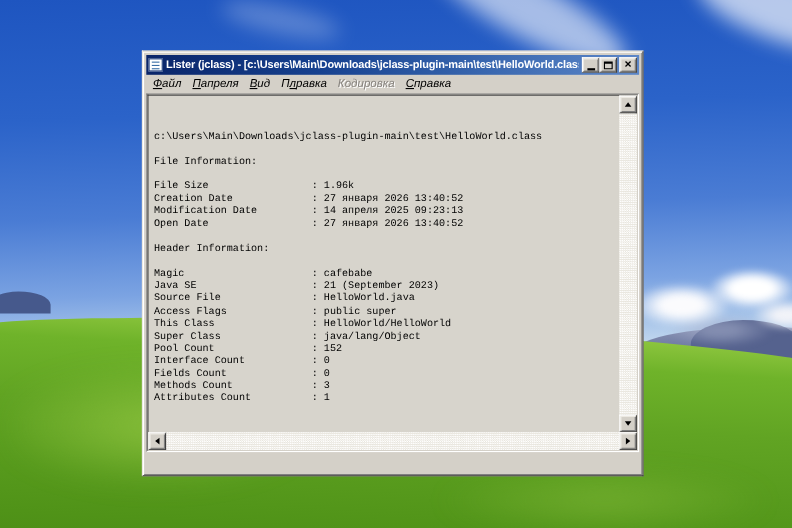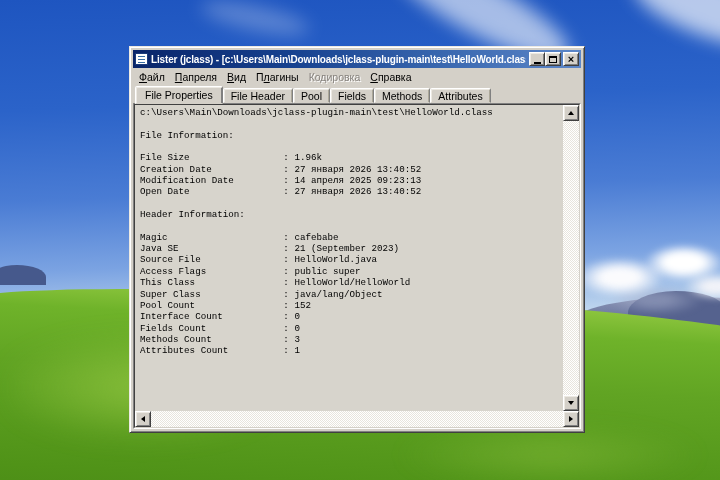--- a/index.html
+++ b/index.html
@@ -43,38 +43,38 @@
   .win-icon i:nth-child(1){top:2px;} .win-icon i:nth-child(2){top:5px;} .win-icon i:nth-child(3){top:8px;}
   .title-text { flex:1; color:#fff; font-weight:bold; font-size:10px; letter-spacing:-0.15px;
     white-space:nowrap; overflow:hidden; }
   .controls { display:flex; gap:0; flex:0 0 auto; }
   .wbtn { width:16px; height:14px; background:#d4d0c8; display:flex; align-items:center; justify-content:center;
     border:1px solid; border-color:#fff #404040 #404040 #fff; box-shadow:inset 1px 1px 0 #ece9e2, inset -1px -1px 0 #808080; }
   .wbtn.close { margin-left:2px; font-size:11px; font-weight:bold; line-height:10px; color:#000; }
   .glyph-min { width:7px; height:2px; background:#000; margin-top:7px; }
   .glyph-max { width:8px; height:7px; border:1px solid #000; border-top-width:2px; }
 
-  .menubar { height:17px; display:flex; align-items:center; padding-left:1px; font-size:10.5px; color:#000; }
+  .menubar { height:17px; display:flex; align-items:flex-start; padding-left:1px; font-size:10.5px; color:#000;font-style:italic; }
   .menu-item { padding:2px 5px; cursor:default; }
   .menu-item.disabled { color:#87837e; text-shadow:1px 1px 0 #fff; }
 
   .tabstrip { height:18px; display:flex; align-items:flex-end; padding-left:2px; position:relative; z-index:2; }
   .tab { height:15px; display:flex; align-items:center; padding:0 7px; font-size:10.5px; background:#d4d0c8;
     border:1px solid; border-color:#fff #808080 transparent #fff;
     box-shadow:inset 1px 1px 0 #ece9e2, inset -1px 0 0 #aca899; border-radius:2px 2px 0 0; }
   .tab.active { height:18px; margin-bottom:-1px; padding:0 9px; z-index:3;
     box-shadow:inset 1px 1px 0 #ece9e2, inset -1px 0 0 #808080; }
 
   .content-frame { position:relative; z-index:1; height:calc(100% - 18px - 17px - 18px);
     border:1px solid; border-color:#808080 #fff #fff #808080; background:#d4d0c8; }
   .content-inner { width:100%; height:100%; border:1px solid; border-color:#404040 #d4d0c8 #d4d0c8 #404040;
     display:grid; grid-template-columns:1fr 16px; grid-template-rows:1fr 16px; background:#d7d4cc; }
   .viewer { grid-column:1; grid-row:1; overflow:hidden; }
   .viewer pre { font-family:"Liberation Mono","DejaVu Sans Mono",monospace; font-size:9.2px; line-height:11.35px;
-    color:#000; padding:2px 0 0 5px; }
+    color:#000; padding:2px 0 0 5px;margin-top:29px; }
 
   .vscroll { grid-column:2; grid-row:1; display:flex; flex-direction:column; justify-content:space-between;
     background:#f1efe9; background-image:conic-gradient(#fff 25%, #e8e5dd 0 50%, #fff 0 75%, #e8e5dd 0); background-size:2px 2px; }
   .hscroll { grid-column:1 / span 2; grid-row:2; display:flex; justify-content:space-between;
     background:#f1efe9; background-image:conic-gradient(#fff 25%, #e8e5dd 0 50%, #fff 0 75%, #e8e5dd 0); background-size:2px 2px; }
   .sbtn { width:16px; height:16px; flex:0 0 auto; background:#d4d0c8; display:flex; align-items:center; justify-content:center;
     border:1px solid; border-color:#fff #404040 #404040 #fff; box-shadow:inset 1px 1px 0 #ece9e2, inset -1px -1px 0 #808080; }
   .tri { width:0; height:0; border:3px solid transparent; }
   .tri.up    { border-bottom:4px solid #000; margin-top:-3px; }
   .tri.down  { border-top:4px solid #000; margin-bottom:-3px; }
@@ -115,33 +115,25 @@
         <span class="wbtn close">
             <span>×</span>
           </span>
       </span>
     </div>
 
     <div class="menubar">
       <span class="menu-item"><span></span><u>Ф</u><span>айл</span></span>
       <span class="menu-item"><span></span><u>П</u><span>апреля</span></span>
       <span class="menu-item"><span></span><u>В</u><span>ид</span></span>
-      <span class="menu-item"><span>П</span><u>л</u><span>агины</span></span>
+      <span class="menu-item"><span>П</span><u>л</u><span>равка</span></span>
       <span class="menu-item disabled"><span>Кодировка</span><u></u><span></span></span>
       <span class="menu-item"><span></span><u>С</u><span>правка</span></span>
     </div>
 
-    <div class="tabstrip">
-      <div class="tab active">File Properties</div>
-      <div class="tab">File Header</div>
-      <div class="tab">Pool</div>
-      <div class="tab">Fields</div>
-      <div class="tab">Methods</div>
-      <div class="tab">Attributes</div>
-    </div>
 
     <div class="content-frame">
       <div class="content-inner">
 
         <div class="viewer">
           <pre>c:\Users\Main\Downloads\jclass-plugin-main\test\HelloWorld.class
 
 File Information:
 
 File Size                 : 1.96k

